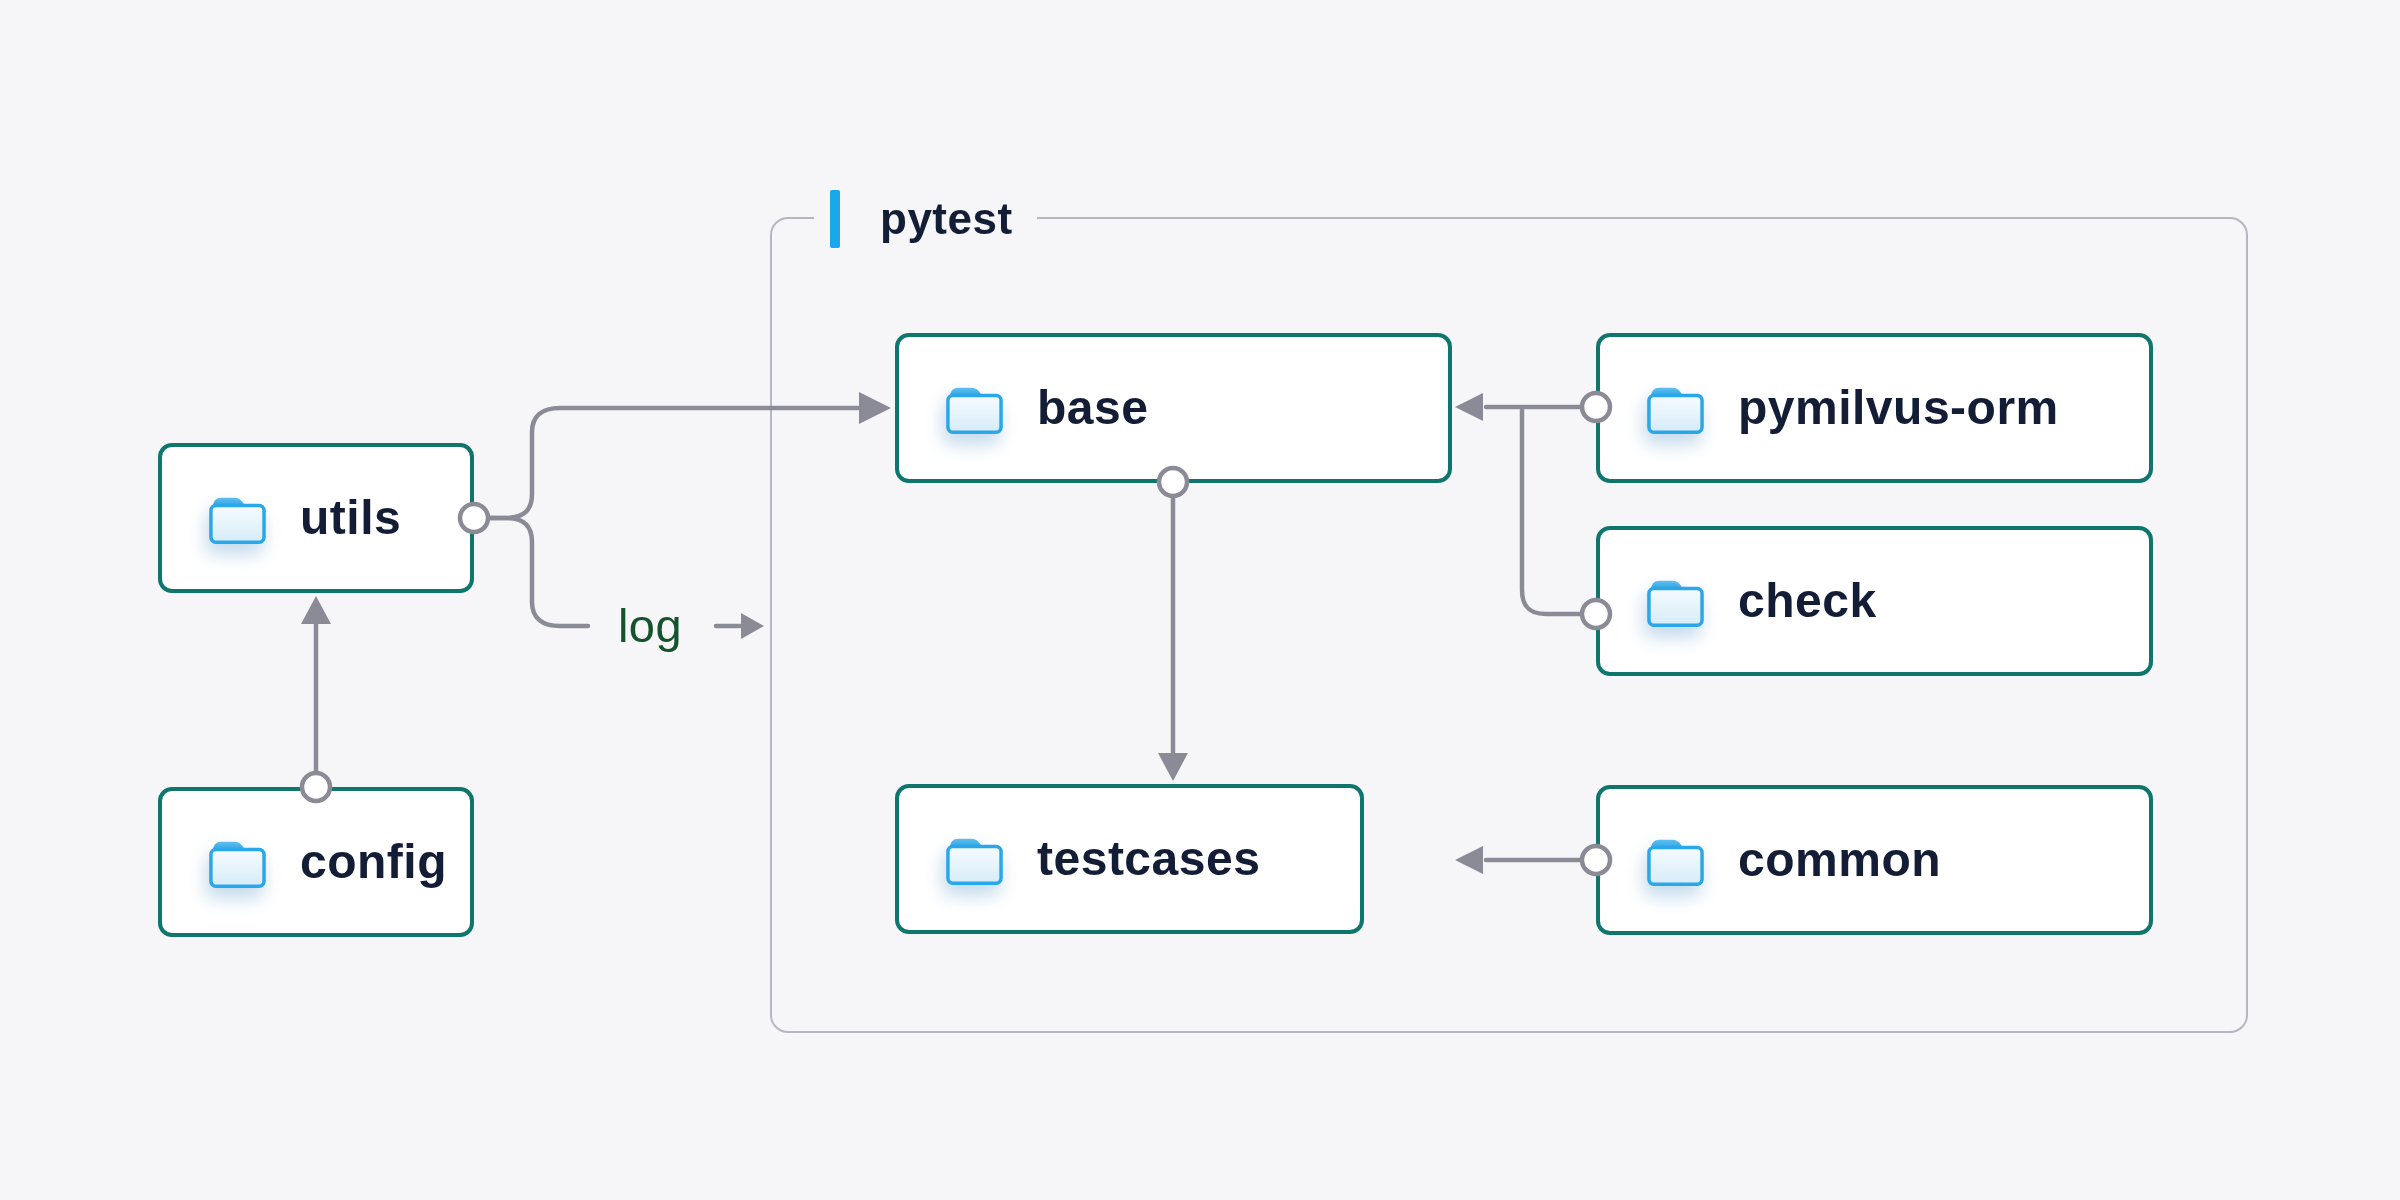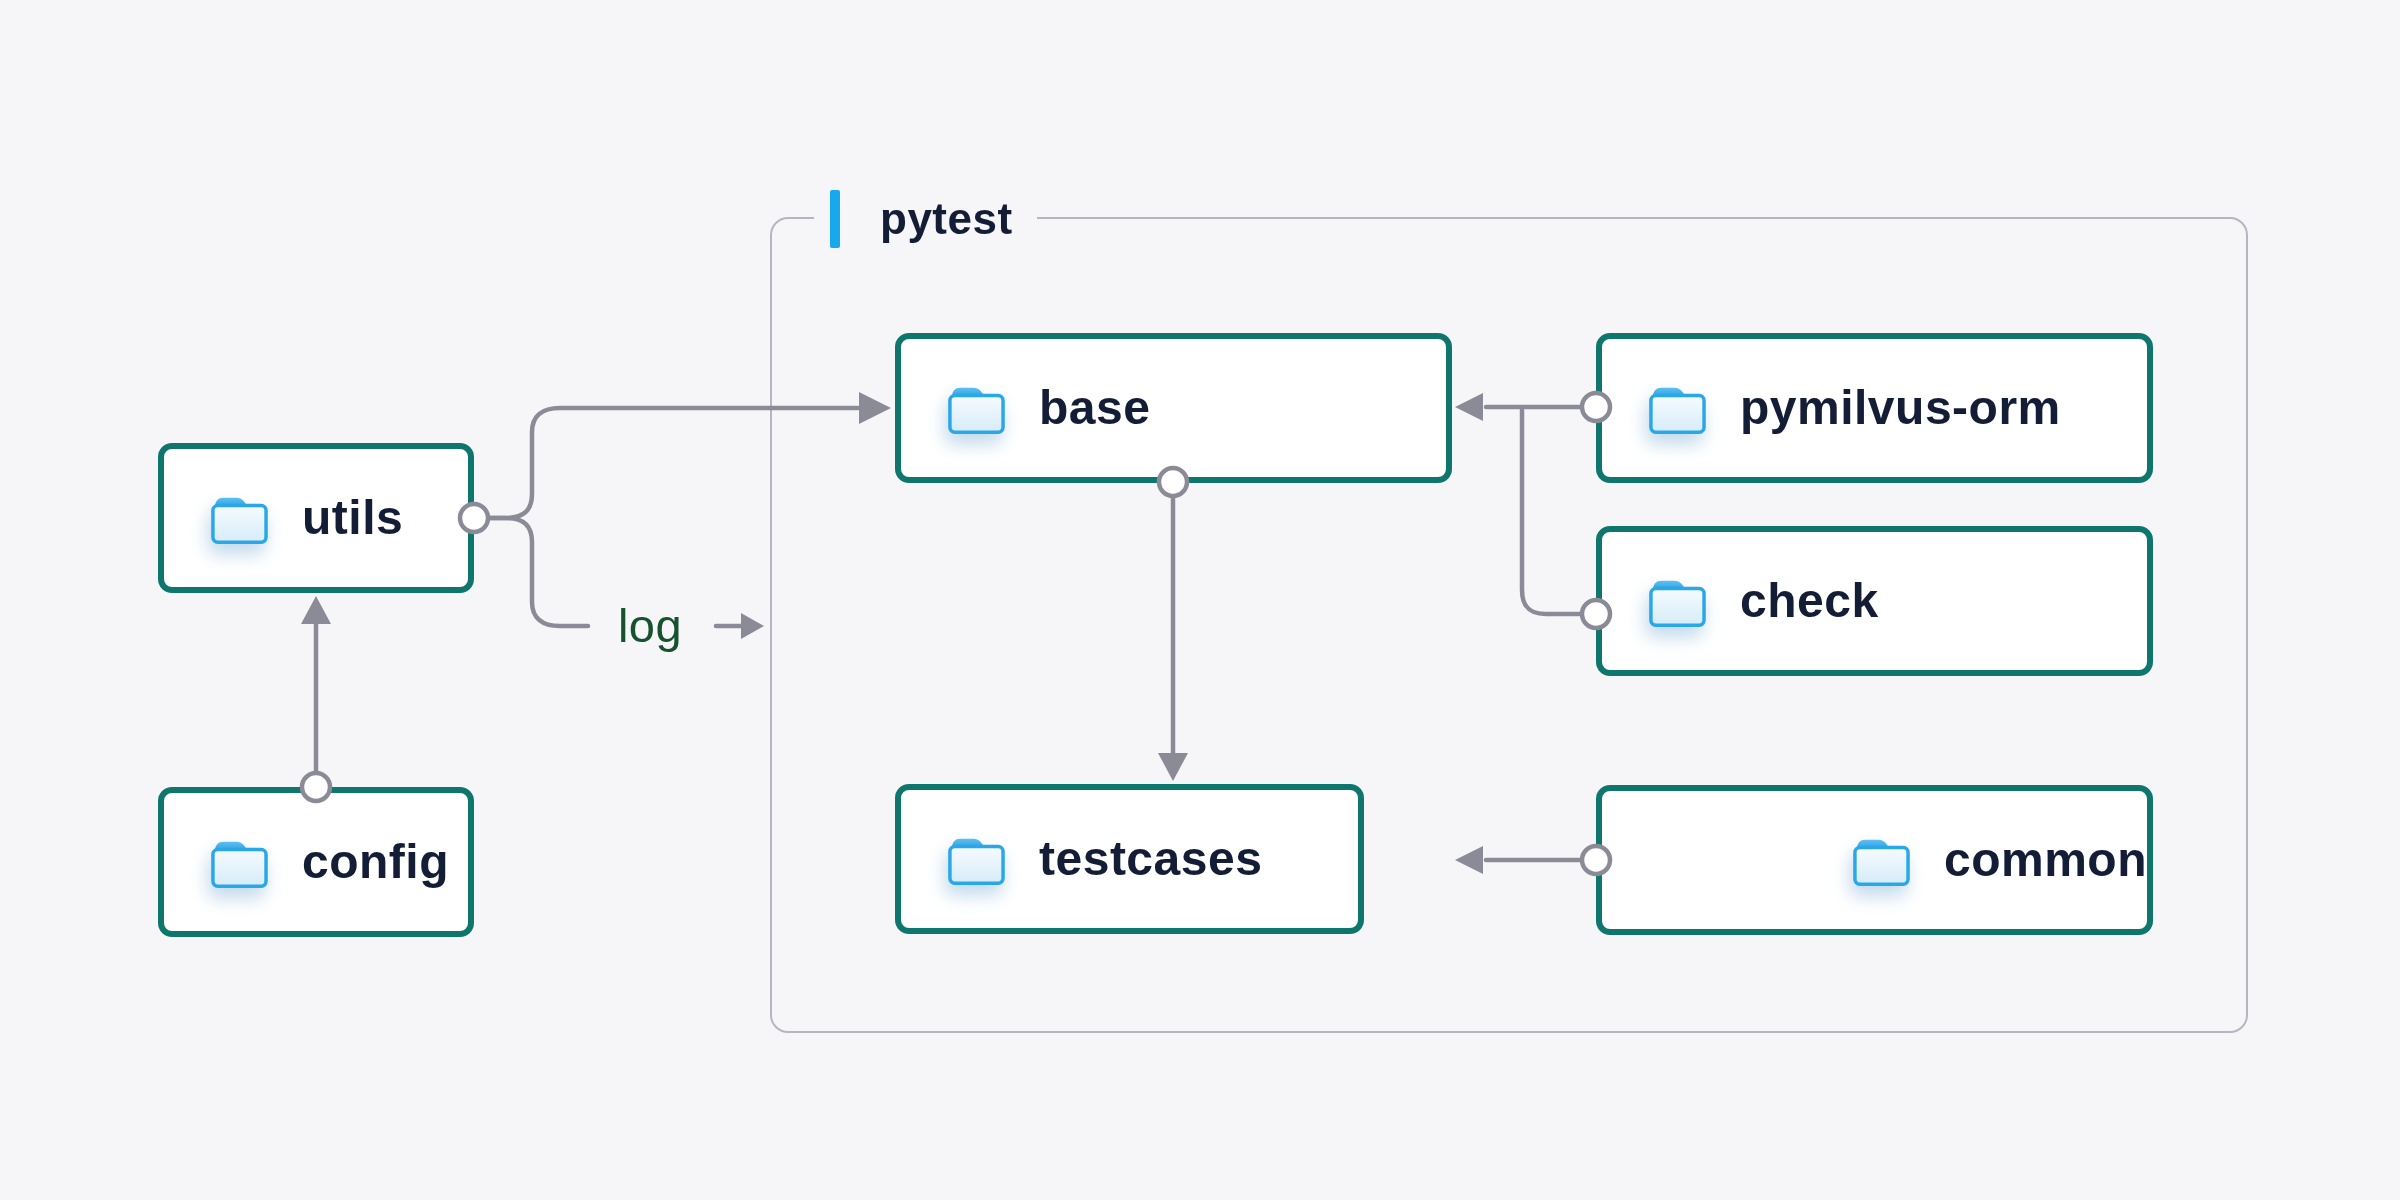--- a/index.html
+++ b/index.html
@@ -54,21 +54,21 @@
     font-weight: 700;
     color: #141d36;
     letter-spacing: 0.5px;
     line-height: 1;
   }
   
   .node {
     position: absolute;
     height: 150px;
     background: #ffffff;
-    border: 6px solid #0f766e;
+    border: 4px solid #0f766e;
     border-radius: 14px;
     display: flex;
     align-items: center;
     padding-left: 42px;
     gap: 30px;
     box-sizing: border-box;
     z-index: 2;
   }
   .node .label {
     font-size: 48px;
@@ -83,21 +83,21 @@
     height: 56px;
     flex: 0 0 auto;
     filter: drop-shadow(-3px 10px 9px rgba(120, 170, 210, 0.45));
   }
   #node-utils        { left: 158px;  top: 443px; width: 316px; }
   #node-config       { left: 158px;  top: 787px; width: 316px; }
   #node-base         { left: 895px;  top: 333px; width: 557px; }
   #node-testcases    { left: 895px;  top: 784px; width: 469px; }
   #node-pymilvus-orm { left: 1596px; top: 333px; width: 557px; text-align: right; }
   #node-check        { left: 1596px; top: 526px; width: 557px; }
-  #node-common       { left: 1596px; top: 785px; width: 557px; justify-content: flex-end; }
+  #node-common       { left: 1596px; top: 785px; width: 557px; }
   
   .edges {
     position: absolute;
     left: 0; top: 0;
     width: 2400px;
     height: 1200px;
     z-index: 4;
     pointer-events: none;
   }
   .edges path.line {

